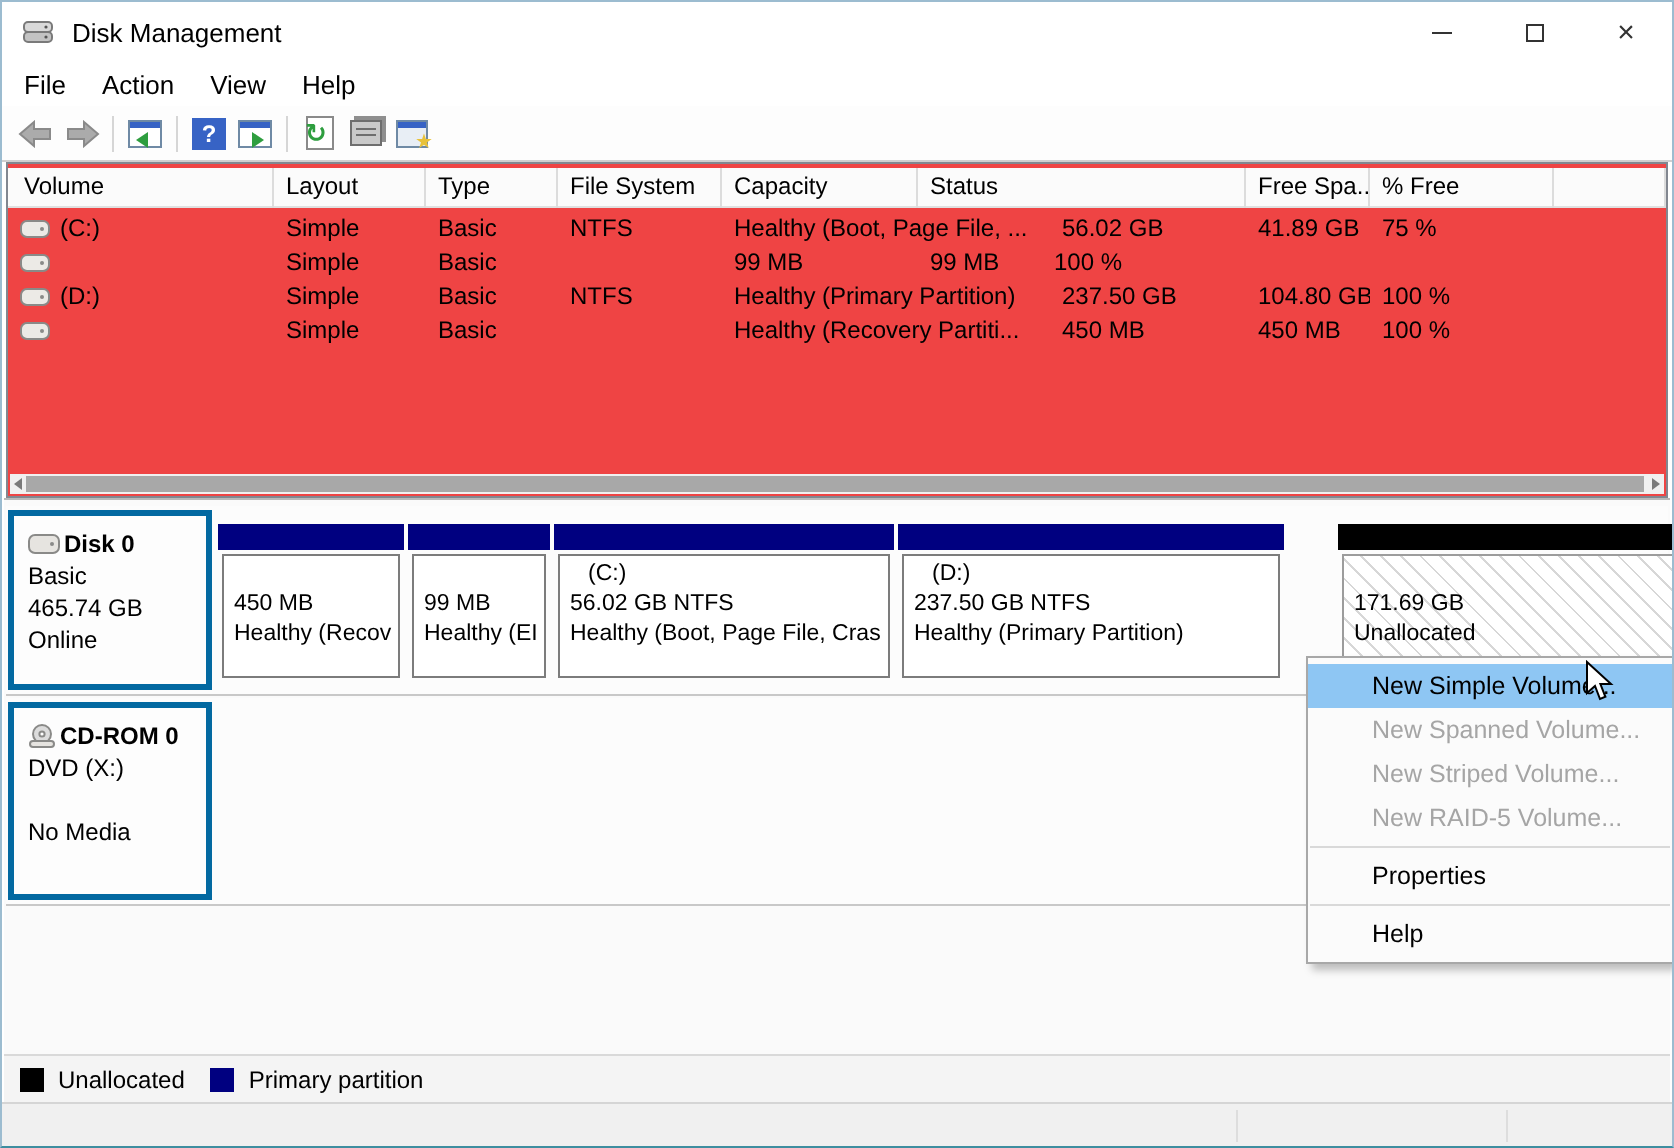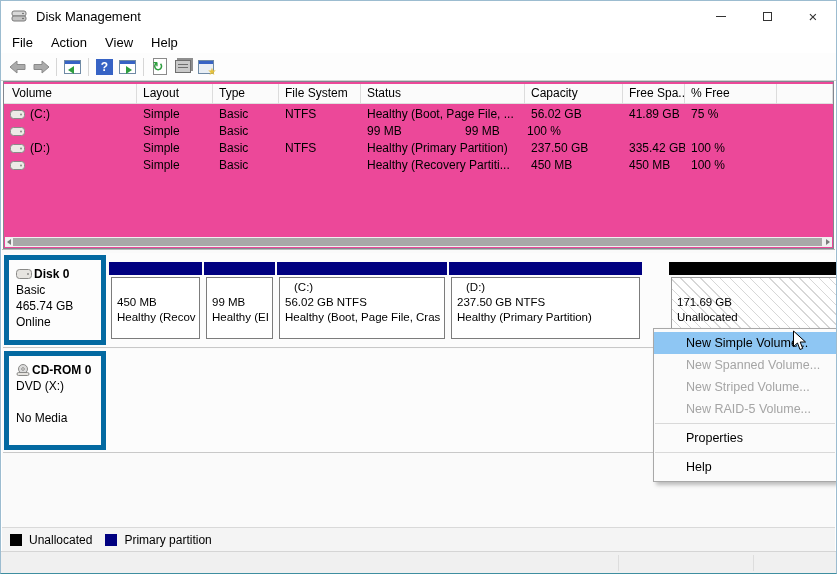--- a/index.html
+++ b/index.html
@@ -41,21 +41,21 @@
   .icon-refresh { position:relative; width:14px; height:17px; border:1px solid #8a8a8a; background:#fff; }
   .icon-refresh span { position:absolute; left:-1px; top:0px; color:#2e9e3f; font-weight:bold; font-size:13px; }
   .icon-props { position:relative; width:16px; height:13px; background:#c9c9c9; border:1px solid #6e6e6e; box-shadow:2px -2px 0 #8f8f8f; }
   .icon-props i { position:absolute; left:2px; top:3px; right:2px; height:1px; background:#6e6e6e; box-shadow:0 3px 0 #6e6e6e; }
   .icon-rescan { position:relative; width:16px; height:14px; border:1px solid #6f8aa5; background:#e8eef5; }
   .icon-rescan .bar { position:absolute; left:0; top:0; right:0; height:3px; background:#3763c5; }
   .icon-rescan .star { position:absolute; right:-4px; bottom:-4px; color:#e8c23a; font-size:10px; line-height:10px; }
 
   
   .listview { position:absolute; left:2px; right:2px; top:80px; height:168px;
-              border:1px solid #828790; background:#ec4899; }
+              border:1px solid #828790; background:#ef4444; }
   .lv-header { position:absolute; left:0; right:0; top:2px; height:20px; display:flex;
                background:#fbfbfb; border-bottom:1px solid #e0e0e0; }
   .hcell { height:20px; line-height:19px; padding-left:6px; border-right:1px solid #dcdcdc;
            white-space:nowrap; overflow:hidden; font-size:12px; }
   .hcell:first-child { padding-left:8px; }
   .lv-rows { position:absolute; left:0; right:0; top:24px; }
   .lv-row { display:flex; height:17px; align-items:center; }
   .cell { height:17px; line-height:17px; padding-left:6px; white-space:nowrap; overflow:hidden; }
   .c0{width:133px;} .c1{width:76px;} .c2{width:66px;} .c3{width:82px;}
   .c4{width:164px;} .c5{width:98px;} .c6{width:62px;} .c7{width:92px;} .cf{flex:1;}
@@ -66,21 +66,21 @@
   .harrow.l { left:2px; border-right:4px solid #7a7a7a; }
   .harrow.r { right:2px; border-left:4px solid #7a7a7a; }
 
   
   .diskarea { position:absolute; left:1px; right:1px; top:248px; height:302px; background:#fafafa;
               border-top:1px solid #b9b9b9; }
   .disk-row { position:absolute; left:1px; right:1px; }
   .row-disk0 { top:3px; height:95px; border-bottom:1px solid #c8c8c8; background:#fcfcfc; }
   .row-cdrom { top:99px; height:104px; border-bottom:1px solid #c8c8c8; background:#fcfcfc; }
   .disk-panel { position:absolute; left:1px; top:2px; bottom:2px; width:102px; background:#fdfdfd;
-                border:5px solid #0369a1; padding:6px 0 0 7px; line-height:16px; }
+                border:3px solid #0369a1; padding:6px 0 0 7px; line-height:16px; }
   .disk-panel .pname { font-weight:bold; display:flex; align-items:center; gap:2px; }
   .partition { position:absolute; top:9px; height:80px; }
   .pbar { height:13px; width:100%; }
   .pbar.primary { background:#000080; }
   .pbar.unallocated { background:#000000; }
   .pbody { margin:2px 2px 0 2px; height:62px; border:1px solid #7c7c7c; background:#fff;
            padding:2px 0 0 5px; overflow:hidden; }
   .pbody.hatched { border-color:#9c9c9c;
       background:repeating-linear-gradient(45deg,#ffffff 0px,#ffffff 6px,#d7d7d7 6px,#d7d7d7 7px); }
   .pline { height:15px; line-height:15px; font-size:11.5px; white-space:nowrap; overflow:hidden; }
@@ -192,22 +192,22 @@
         </span>
     </div>
   </div>
 
   <div class="listview">
     <div class="lv-header">
       <div class="hcell c0">Volume</div>
       <div class="hcell c1">Layout</div>
       <div class="hcell c2">Type</div>
       <div class="hcell c3">File System</div>
+      <div class="hcell c5">Capacity</div>
       <div class="hcell c4">Status</div>
-      <div class="hcell c5">Capacity</div>
       <div class="hcell c6">Free Spa...</div>
       <div class="hcell c7">% Free</div>
       <div class="hcell cf"></div>
     </div>
     <div class="lv-rows">
 
       <div class="lv-row">
         <div class="cell c0 vol-cell">
             <span class="drive-ico">
               <svg width="15" height="9">
@@ -252,21 +252,21 @@
                 <circle cx="11" cy="4.5" r="1" fill="#8a8a88"></circle>
               </svg>
             </span>
             <span>(D:)</span>
           </div>
         <div class="cell c1">Simple</div>
         <div class="cell c2">Basic</div>
         <div class="cell c3">NTFS</div>
         <div class="cell c4">Healthy (Primary Partition)</div>
         <div class="cell c5">237.50 GB</div>
-        <div class="cell c6">335.42 GB</div>
+        <div class="cell c6">104.80 GB</div>
         <div class="cell c7">100 %</div>
       </div>
 
       <div class="lv-row">
         <div class="cell c0 vol-cell">
             <span class="drive-ico">
               <svg width="15" height="9">
                 <rect x="0.5" y="0.5" rx="3" width="14" height="8" fill="#eceae6" stroke="#8a8a88"></rect>
                 <circle cx="11" cy="4.5" r="1" fill="#8a8a88"></circle>
               </svg>

